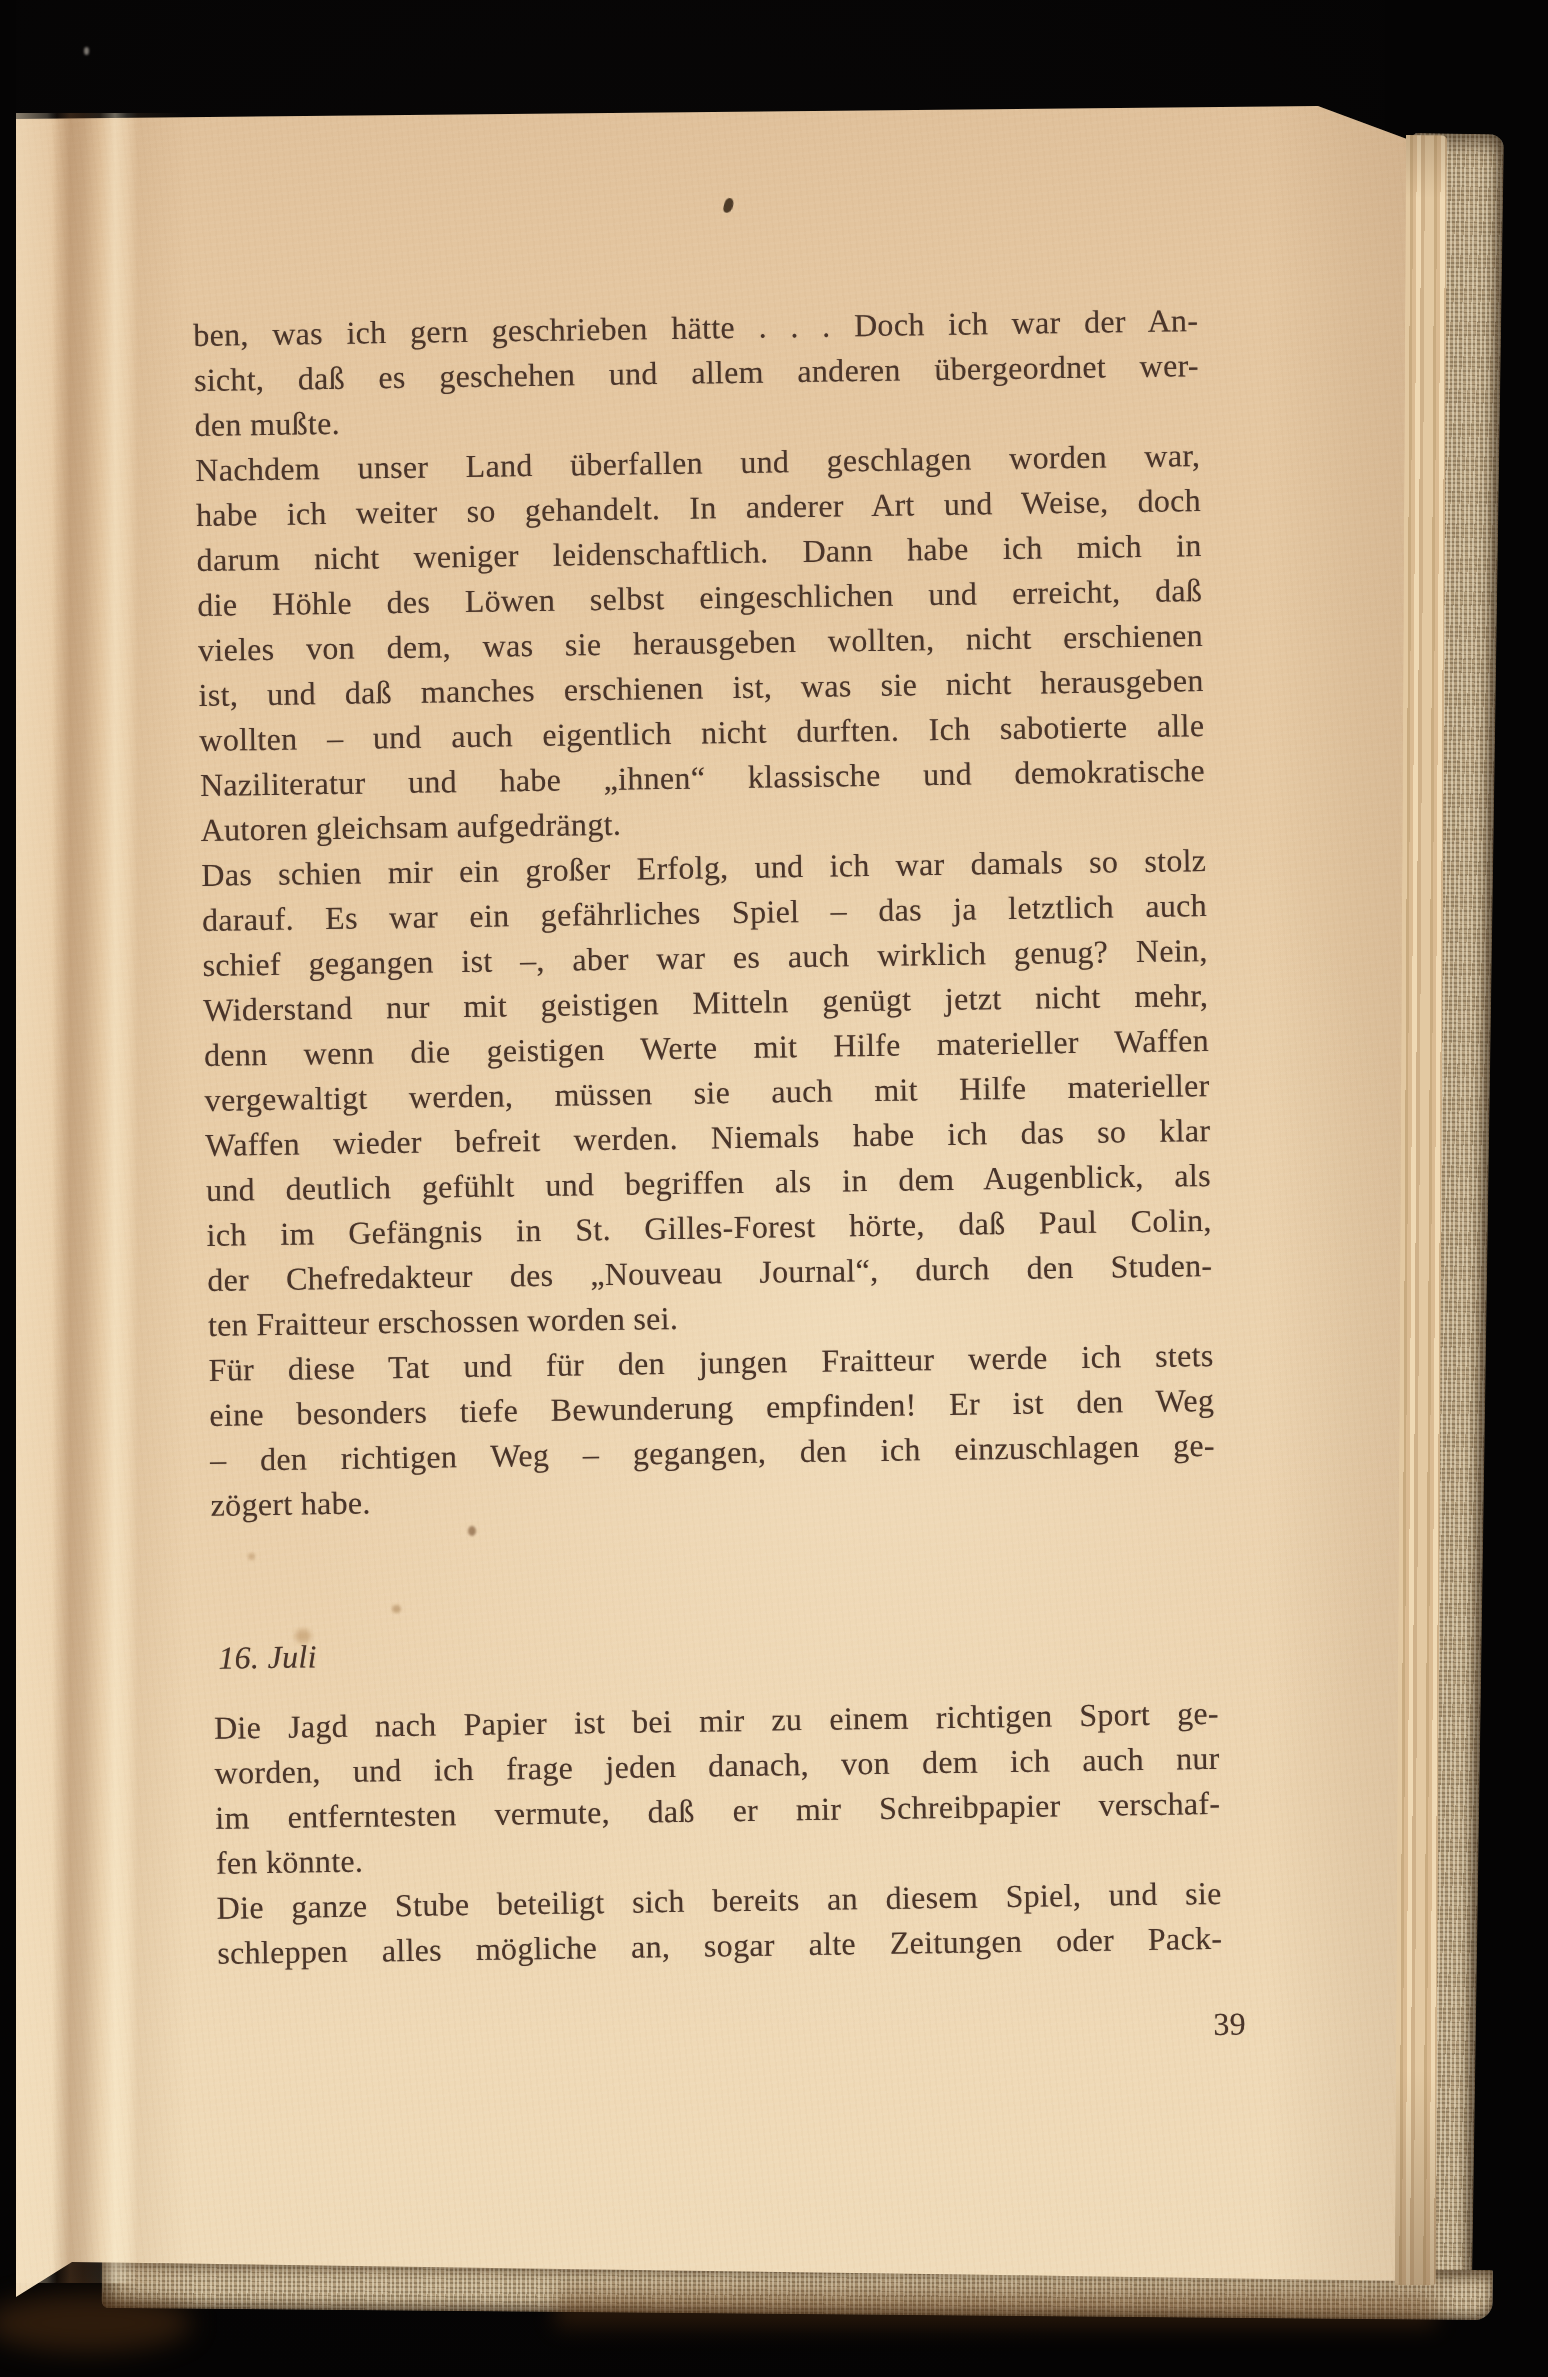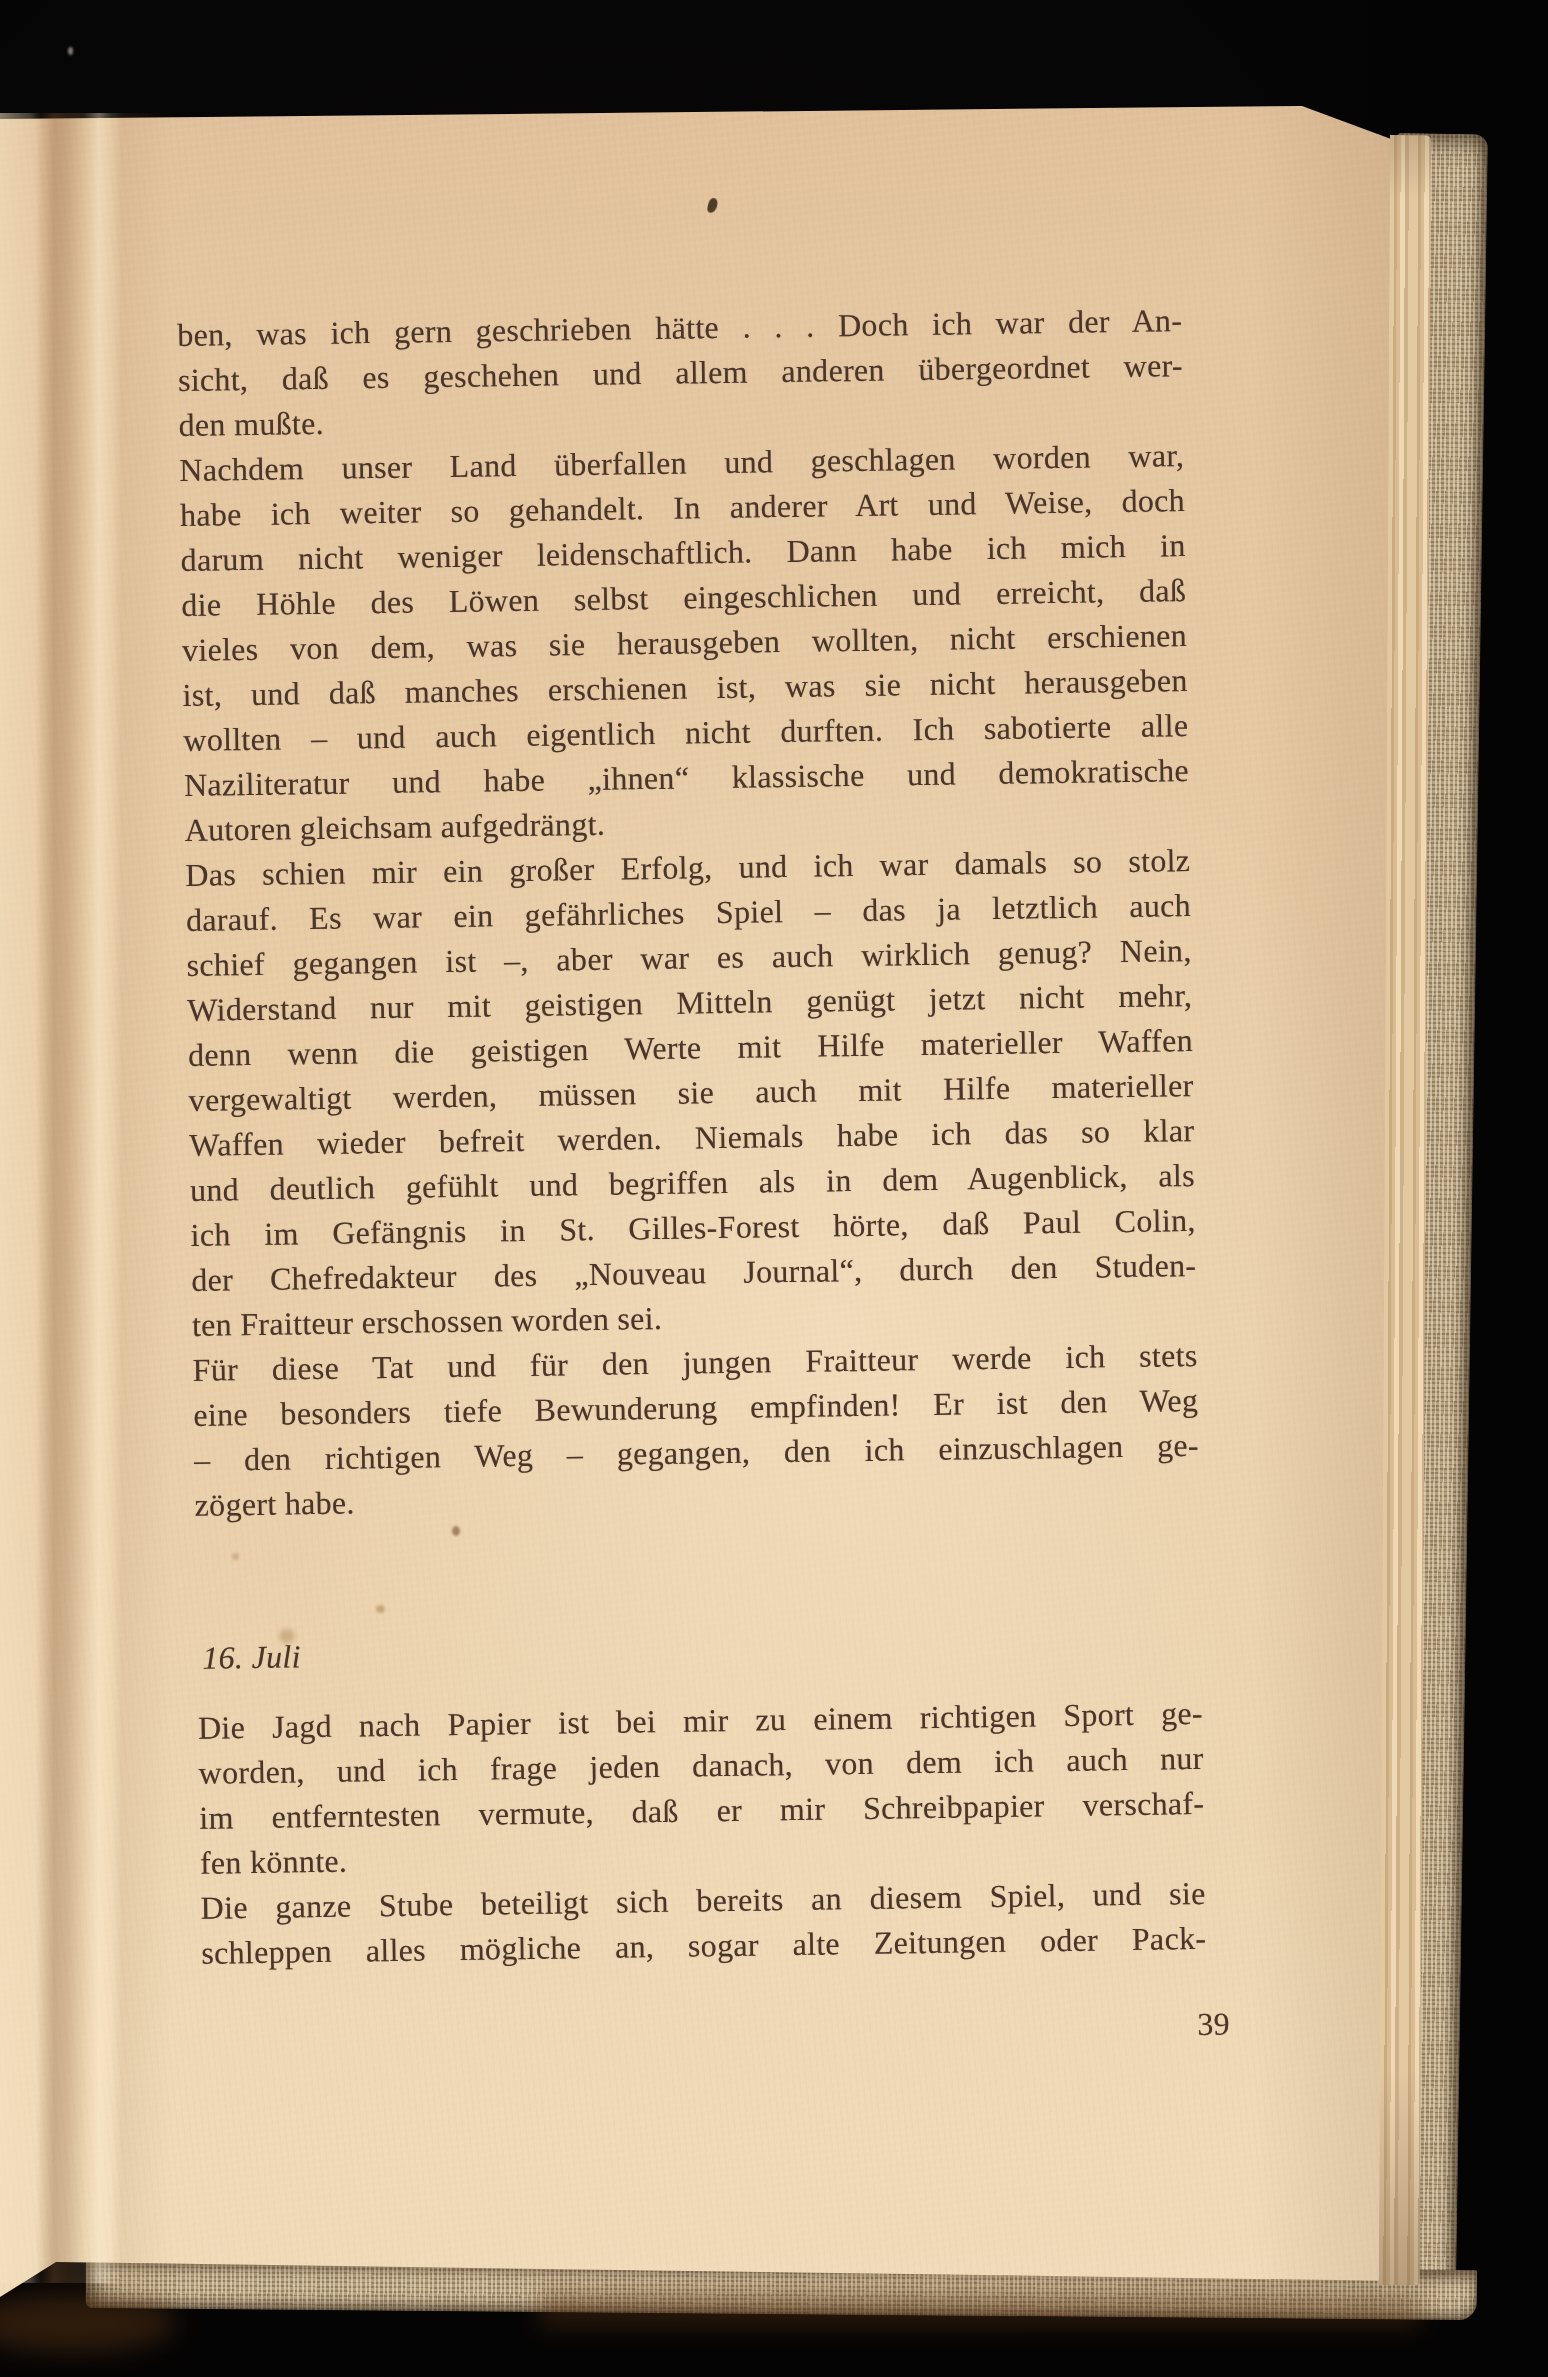--- a/index.html
+++ b/index.html
@@ -6,20 +6,21 @@
     margin: 0; padding: 0;
     background: #050404;
     width: 1549px; height: 2377px;
     overflow: hidden;
   }
   .scan {
     position: relative;
     width: 1369px; height: 2377px;
     background: radial-gradient(120% 90% at 45% 40%, #0b0909 0%, #050404 70%);
     font-family: "Liberation Serif", "DejaVu Serif", serif;
+    margin-left: 16px;
   }
 
   
   .cloth {
     position: absolute;
     background-color: #b29c7a;
     background-image:
       repeating-linear-gradient(90deg, rgba(246,235,208,.50) 0 1.8px, rgba(0,0,0,0) 1.8px 4.5px),
       repeating-linear-gradient(0deg,  rgba(104,86,60,.45) 0 1.8px, rgba(0,0,0,0) 1.8px 4.5px),
       repeating-linear-gradient(45deg, rgba(255,255,255,.07) 0 2.7px, rgba(0,0,0,0) 2.7px 5.4px);

